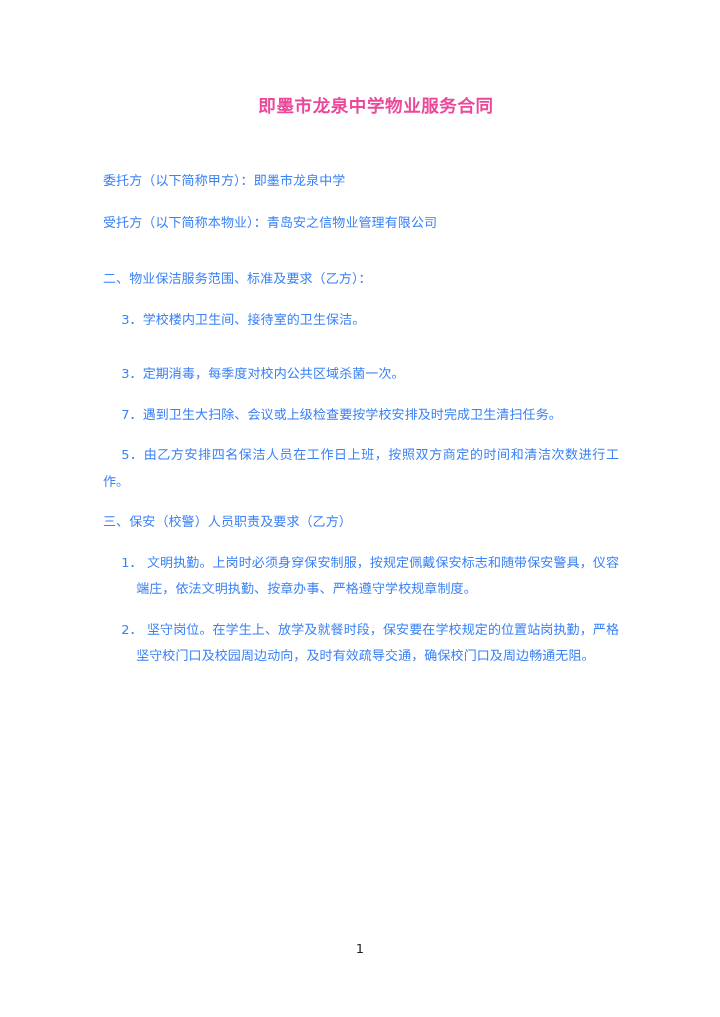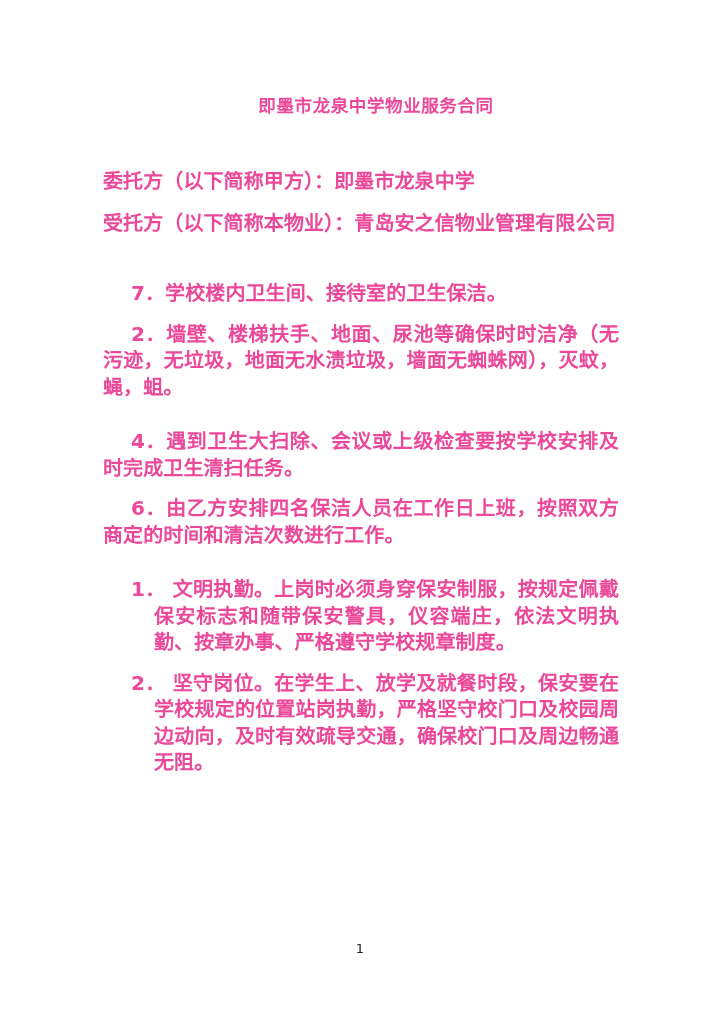--- a/index.html
+++ b/index.html
@@ -40,27 +40,26 @@
 
   .body-block {
     position: absolute;
     top: 168px;
     left: 103px;
     width: 516px;
   }
 
   p.para {
     margin: 0 0 0 0;
-    font-size: 20px;
+    font-size: 13px;
     line-height: 26.5px;
     text-align: justify;
     text-justify: inter-ideograph;
-    color: #ec4899;
+    color: #3b82f6;
     letter-spacing: 0.1px;
-    font-weight: bold;
   }
 
   
   .gap-sm  { height: 8px; }
   .gap-md  { height: 14px; }
   .gap-lg  { height: 15px; }
 
   
   .indent-2 { text-indent: 2em; }
 
@@ -111,42 +110,44 @@
     <p class="para">受托方（以下简称本物业）：青岛安之信物业管理有限公司</p>
 
     <div class="gap-md"></div>
 
 
     <div class="gap-sm"></div>
 
 
     <div class="gap-sm"></div>
 
+    <p class="para sec sec-flat">二、物业保洁服务范围、标准及要求（乙方）：</p>
 
     <div class="gap-md"></div>
 
-    <p class="para item-flow">7．学校楼内卫生间、接待室的卫生保洁。</p>
-
-    <div class="gap-md"></div>
-
-    <p class="para item-flow">2．墙壁、楼梯扶手、地面、尿池等确保时时洁净（无污迹，无垃圾，地面无水渍垃圾，墙面无蜘蛛网），灭蚊，蝇，蛆。</p>
+    <p class="para item-flow">3．学校楼内卫生间、接待室的卫生保洁。</p>
 
     <div class="gap-md"></div>
 
 
     <div class="gap-md"></div>
 
-    <p class="para item-flow">4．遇到卫生大扫除、会议或上级检查要按学校安排及时完成卫生清扫任务。</p>
+    <p class="para item-flow">3．定期消毒，每季度对校内公共区域杀菌一次。</p>
 
     <div class="gap-md"></div>
 
-    <p class="para item-flow">6．由乙方安排四名保洁人员在工作日上班，按照双方商定的时间和清洁次数进行工作。</p>
+    <p class="para item-flow">7．遇到卫生大扫除、会议或上级检查要按学校安排及时完成卫生清扫任务。</p>
 
     <div class="gap-md"></div>
 
+    <p class="para item-flow">5．由乙方安排四名保洁人员在工作日上班，按照双方商定的时间和清洁次数进行工作。</p>
+
+    <div class="gap-md"></div>
+
+    <p class="para sec sec-flat">三、保安（校警）人员职责及要求（乙方）</p>
 
     <div class="gap-md"></div>
 
     <p class="para item-hang">1． 文明执勤。上岗时必须身穿保安制服，按规定佩戴保安标志和随带保安警具，仪容端庄，依法文明执勤、按章办事、严格遵守学校规章制度。</p>
 
     <div class="gap-md"></div>
 
     <p class="para item-hang">2． 坚守岗位。在学生上、放学及就餐时段，保安要在学校规定的位置站岗执勤，严格坚守校门口及校园周边动向，及时有效疏导交通，确保校门口及周边畅通无阻。</p>
 
     <div class="gap-md"></div>

